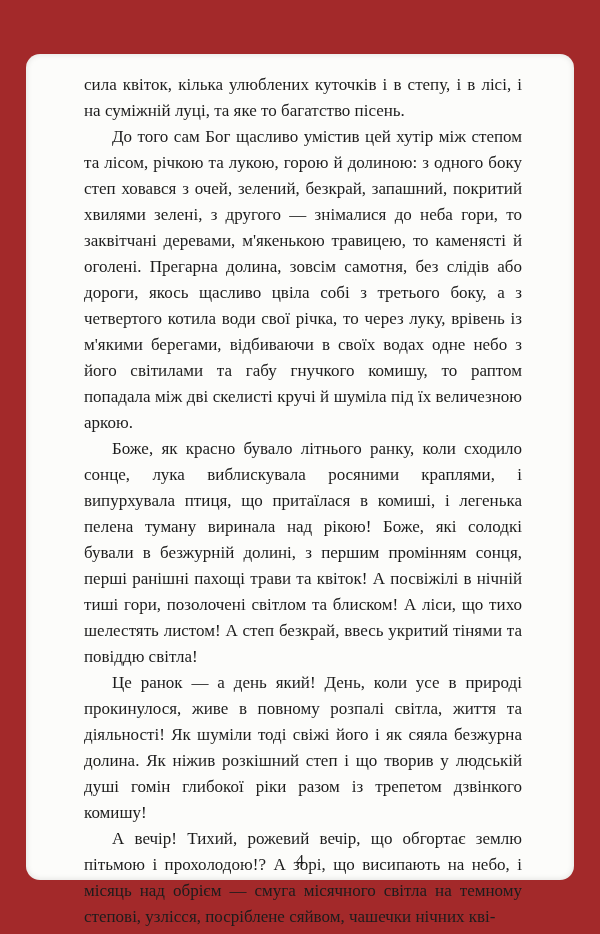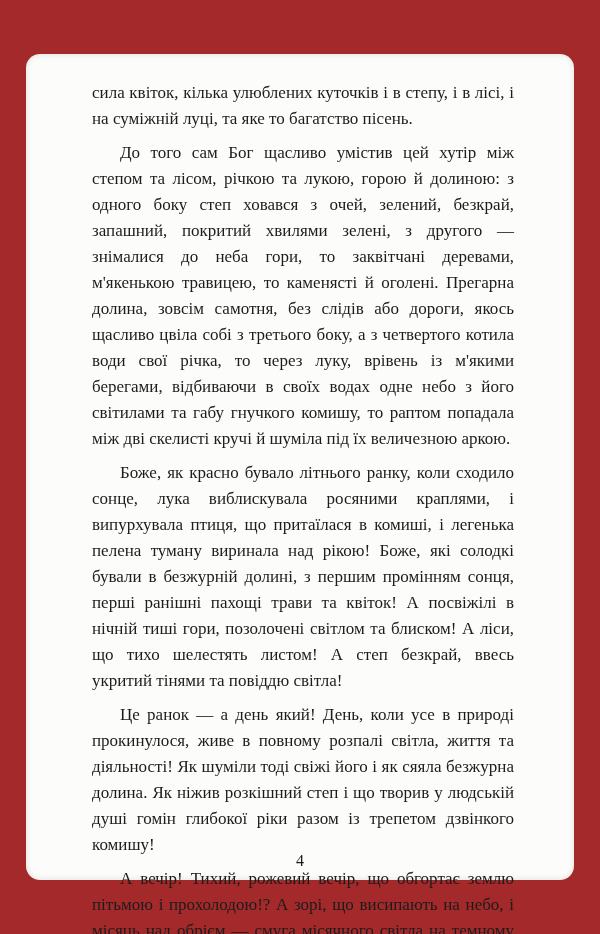--- a/index.html
+++ b/index.html
@@ -34,21 +34,21 @@
     left: 58px;
     right: 52px;
     top: 18px;
     color: var(--text, #1c1c1c);
     font-size: 17px;
     line-height: 26px;
     text-align: justify;
     text-justify: inter-word;
   }
   .para {
-    margin: 8px;
+    margin: 0;
     text-indent: 28px;
   }
   .para.no-indent {
     text-indent: 0;
   }
   .page-number {
     position: absolute;
     bottom: 10px;
     left: 0;
     right: 0;

